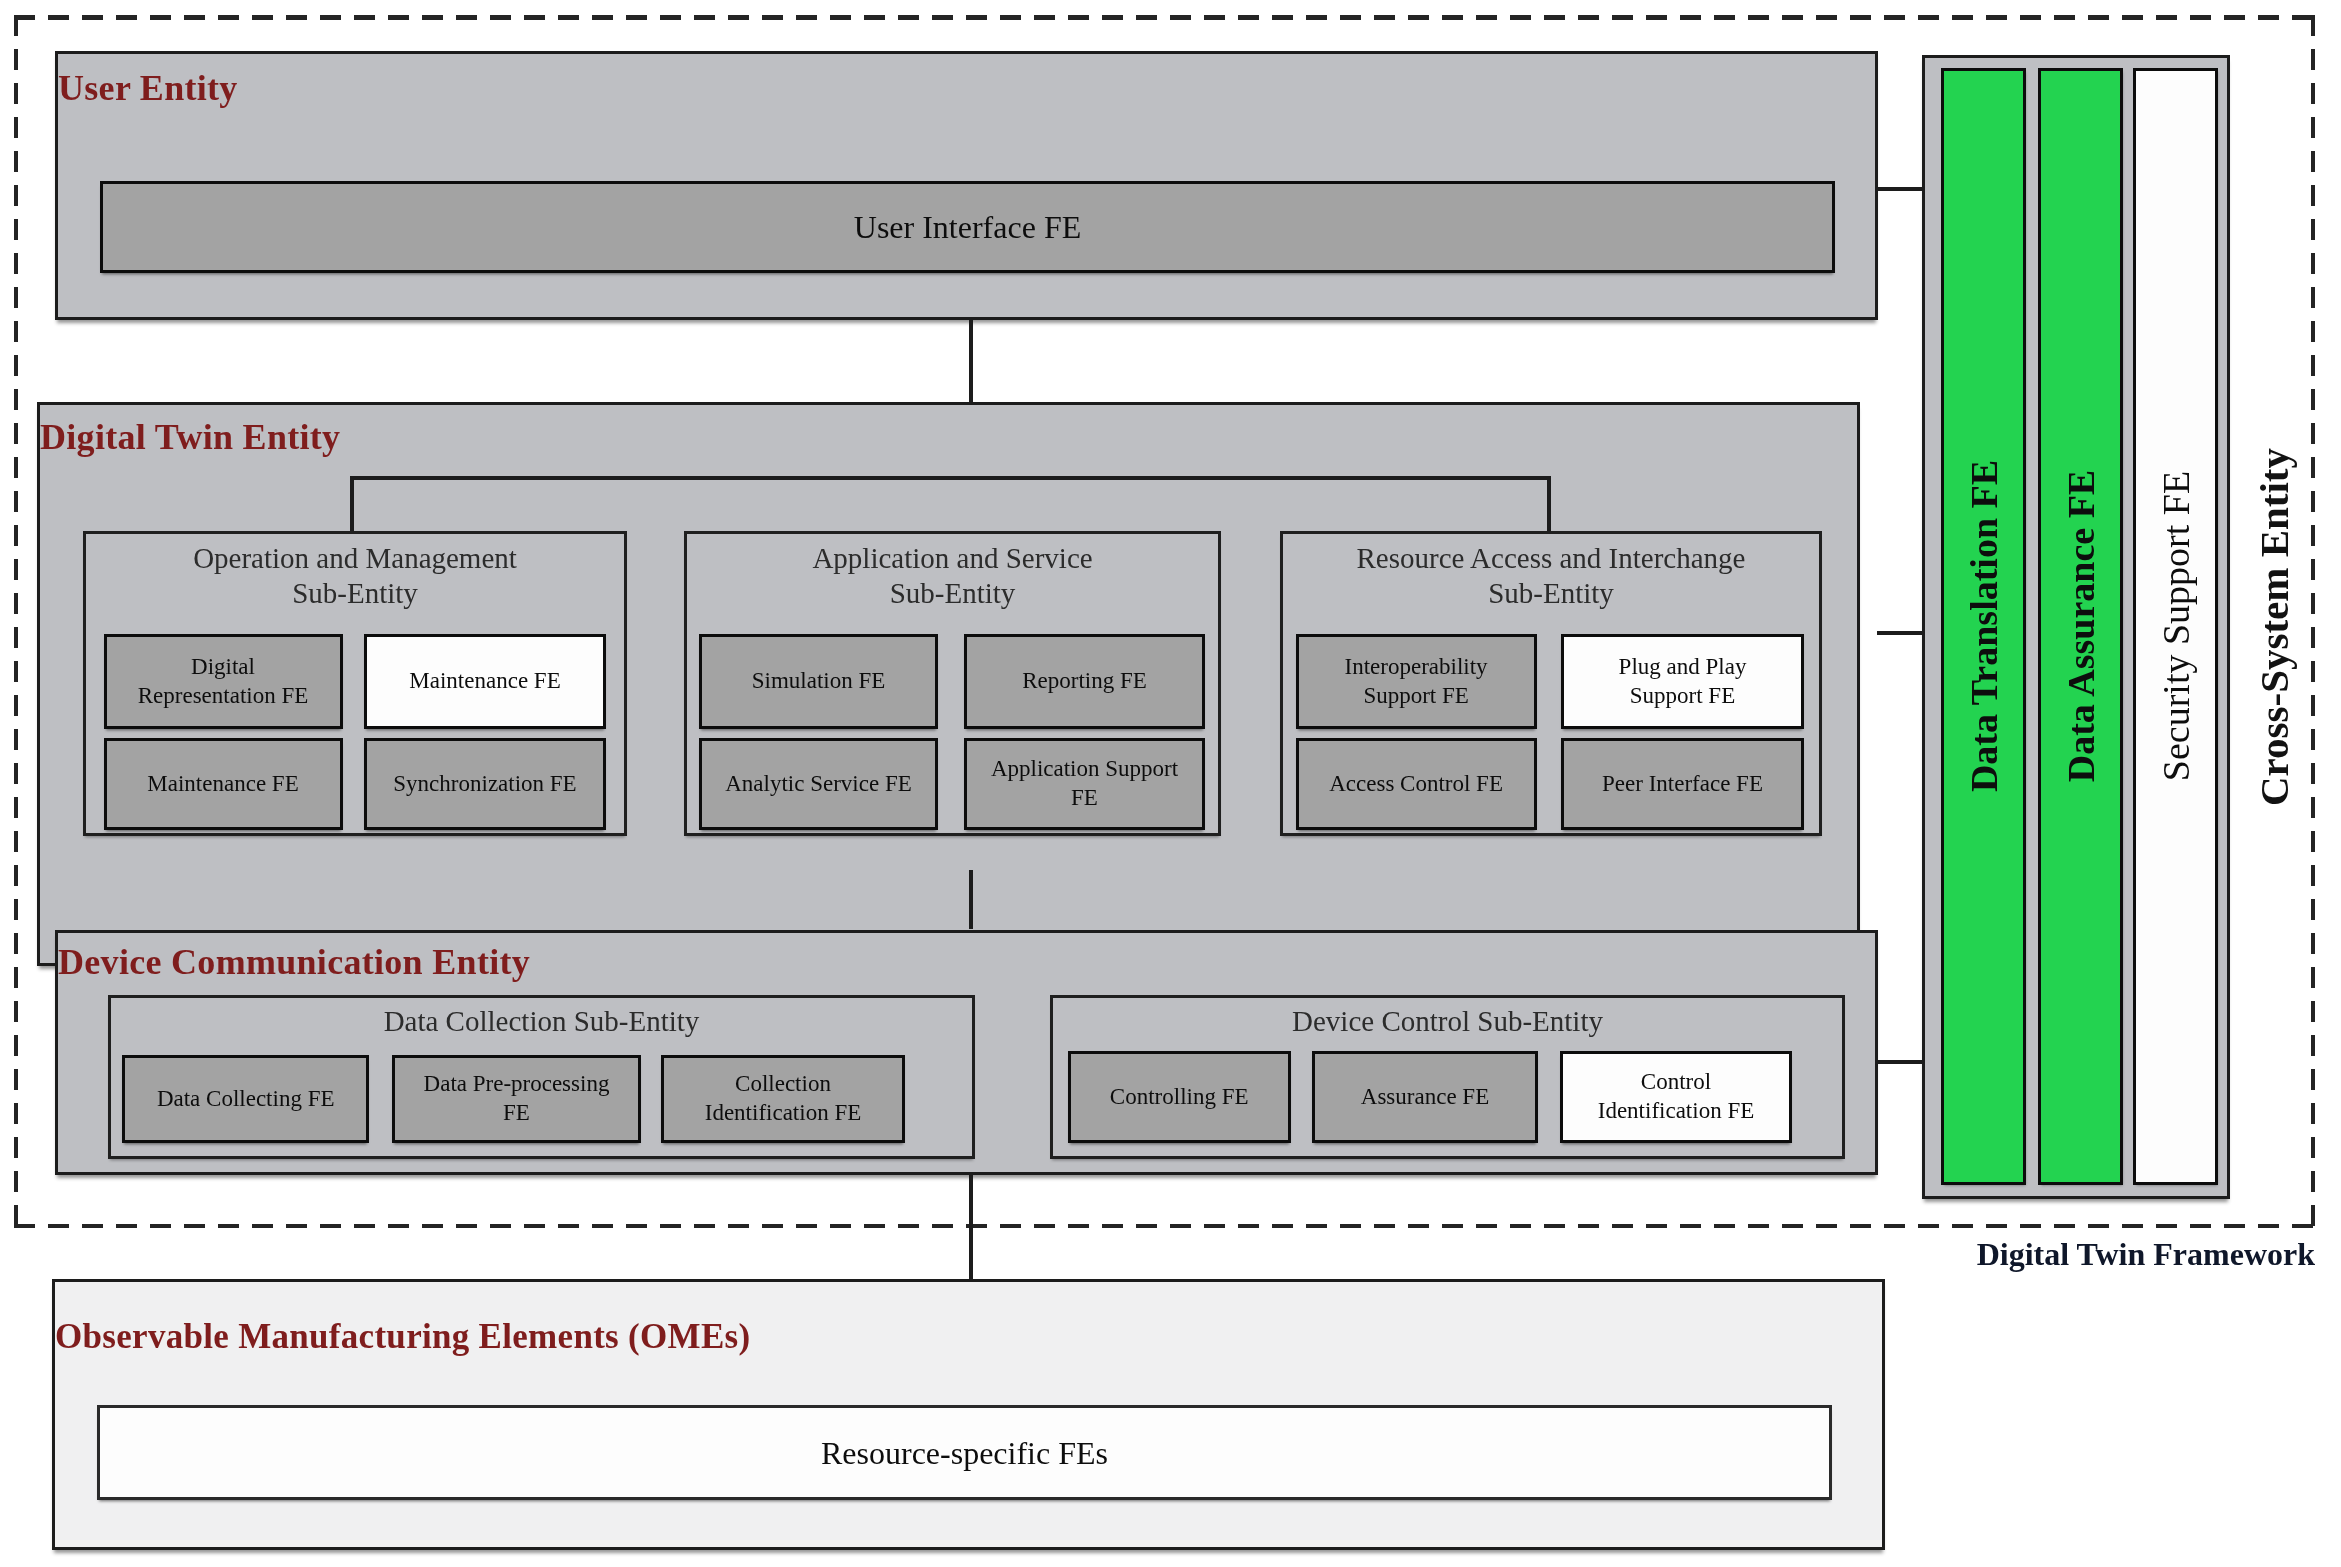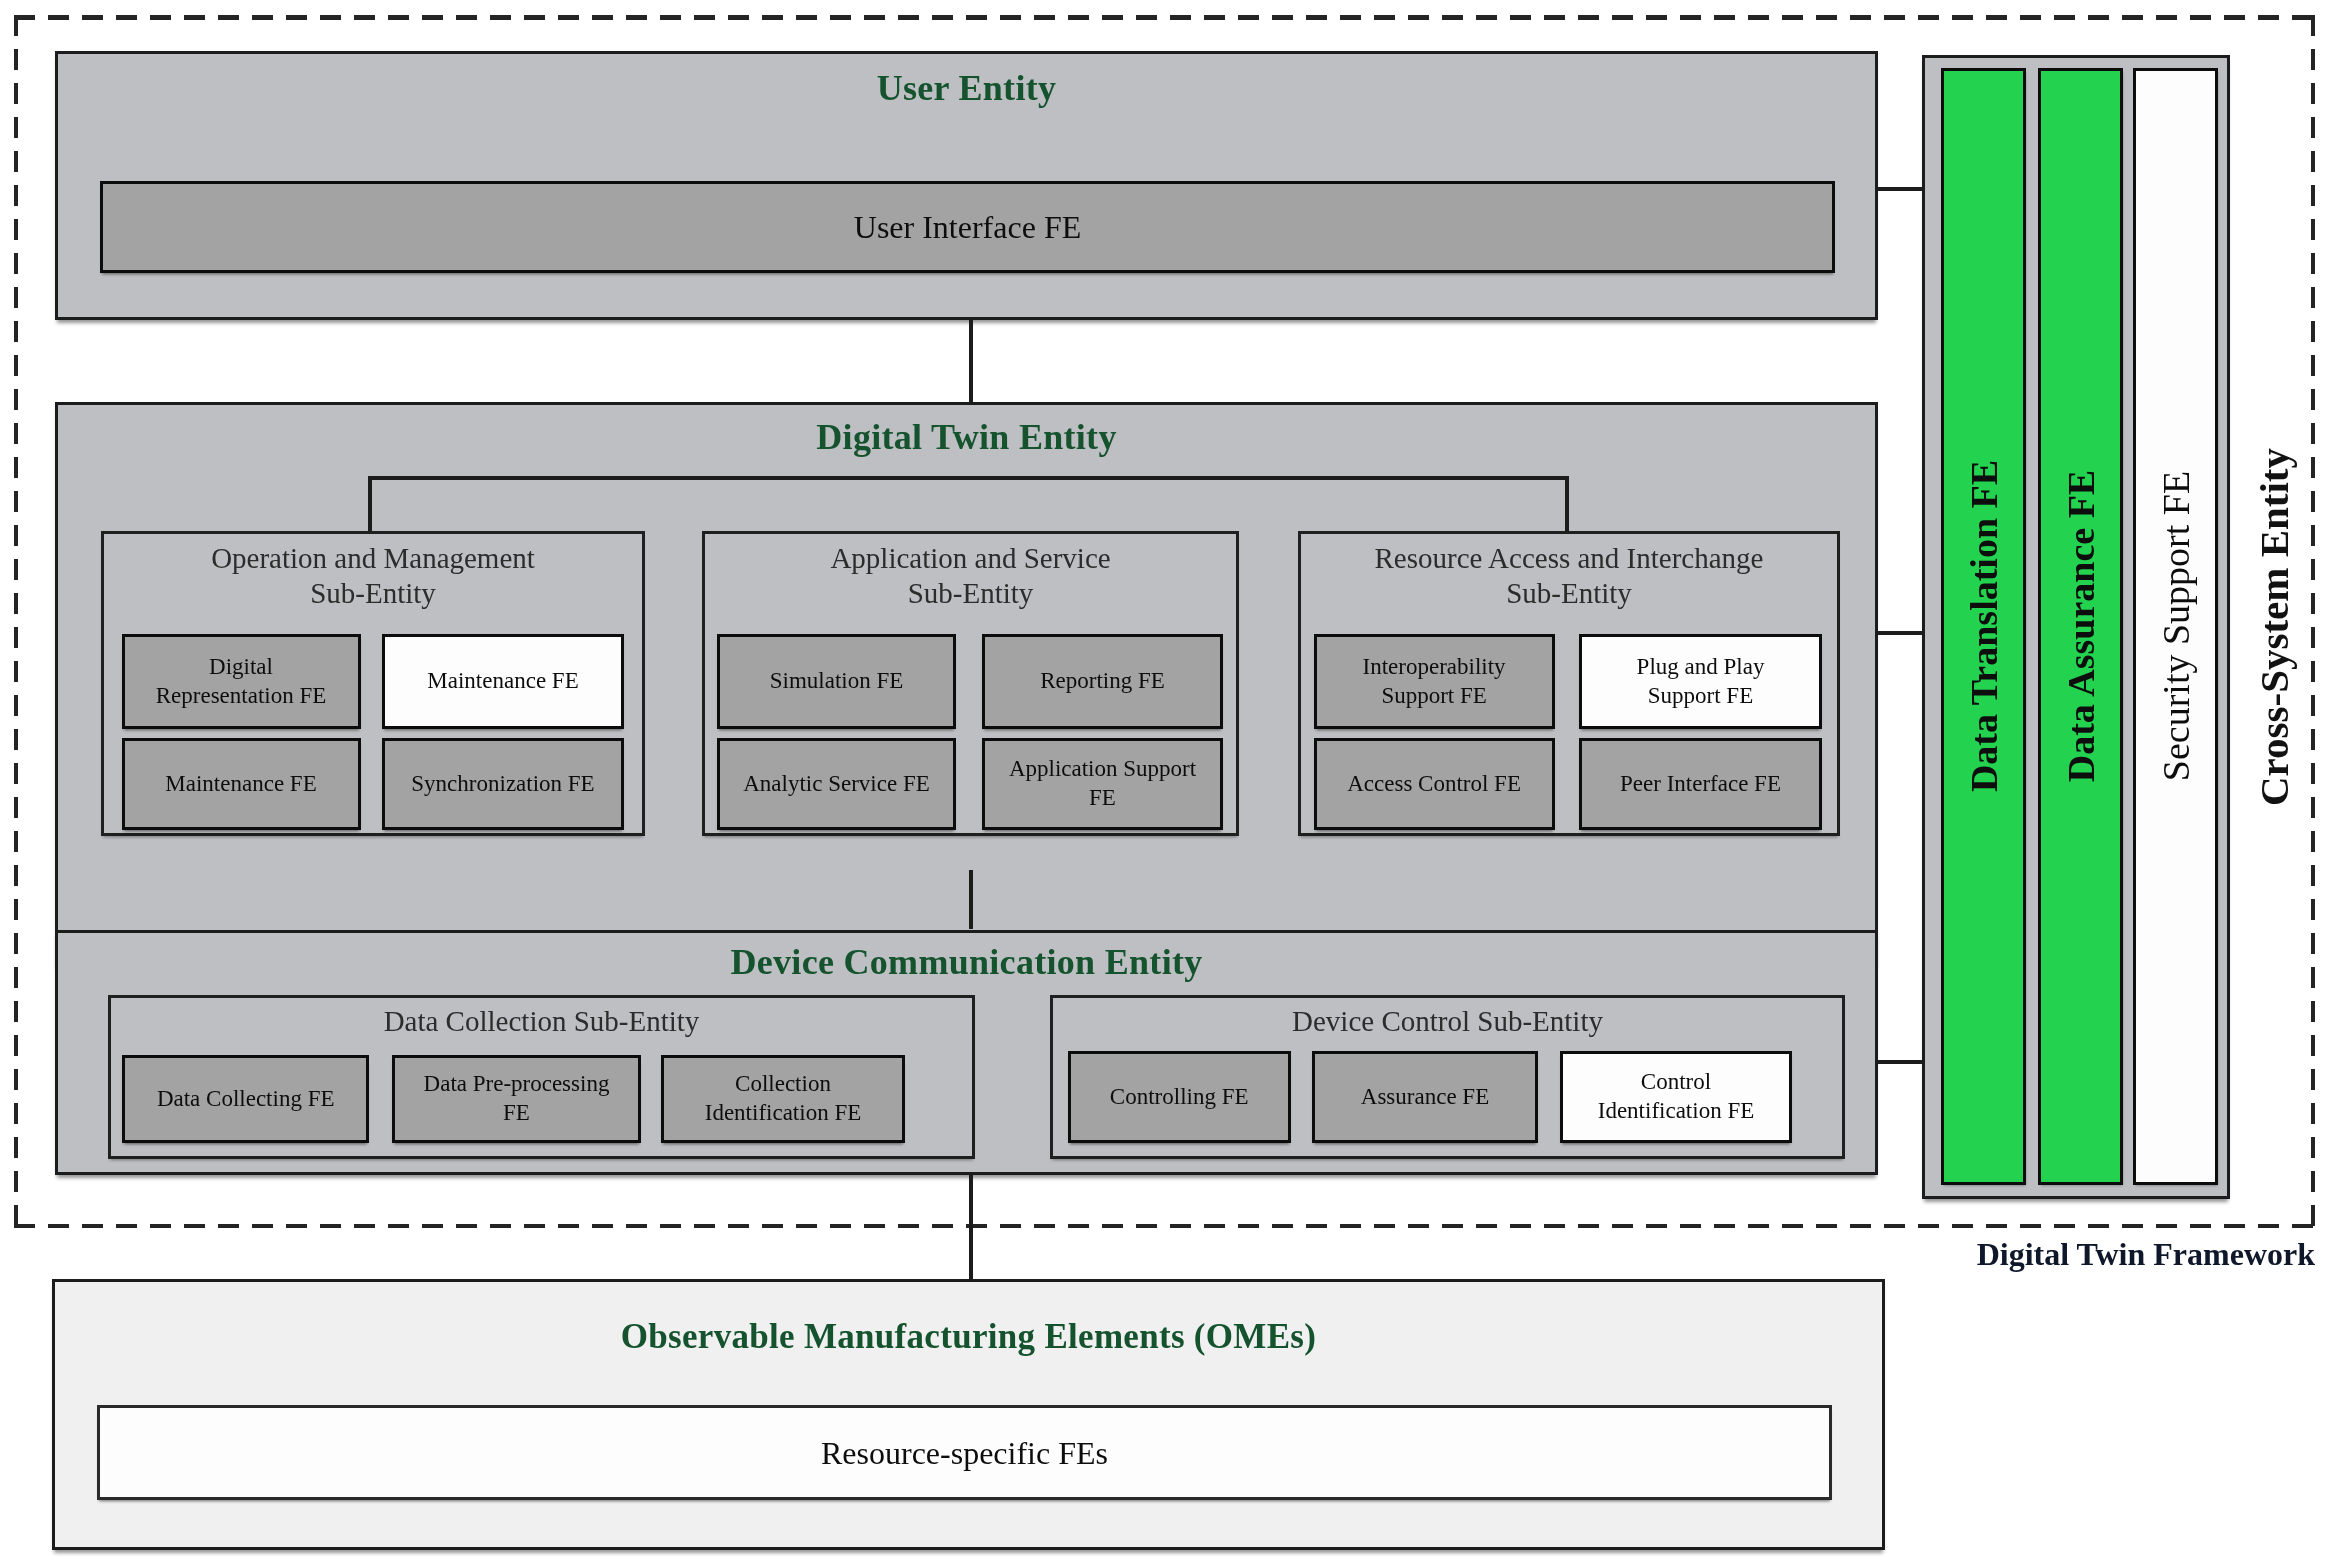--- a/index.html
+++ b/index.html
@@ -4,22 +4,22 @@
 <style>
   html,body{margin:0;padding:0;background:#ffffff;}
   *{box-sizing:border-box;}
   #stage{position:relative;width:2342px;height:1568px;background:#ffffff;
          font-family:"Liberation Serif","DejaVu Serif",serif;}
   .abs{position:absolute;}
   .dash-h{background:repeating-linear-gradient(90deg,#242424 0 21px,transparent 21px 34px);}
   .dash-v{background:repeating-linear-gradient(180deg,#242424 0 21px,transparent 21px 34px);}
   .entity{background:#bebfc3;border:3.5px solid #1c1c1c;
           box-shadow:0 4.9px 3.5px -2.1px rgba(25,25,25,.45);}
-  .entity-title{width:100%;text-align:center;font-weight:bold;font-size:36px;
-                color:#14532d;letter-spacing:0.3px;line-height:1.1;}
+  .entity-title{width:100%;text-align:left;font-weight:bold;font-size:36px;
+                color:#7f1d1d;letter-spacing:0.3px;line-height:1.1;}
   .sub-entity{background:#bebfc3;border:3.5px solid #1f1f1f;
               box-shadow:0 4.2px 2.8px -2.1px rgba(25,25,25,.4);}
   .sub-title{width:100%;text-align:center;font-size:29px;color:#2c2c2c;
              line-height:1.22;white-space:pre-line;}
   .fe{border:3.5px solid #0c0c0c;display:flex;align-items:center;justify-content:center;
       text-align:center;font-size:23px;line-height:1.25;color:#0d0d0d;
       white-space:pre-line;box-shadow:0 4.2px 2.8px -2.1px rgba(20,20,20,.55);}
   .fe.green{background:#a3a3a3;}
   .fe.white{background:#fdfdfd;}
   .fe-wide{font-size:32px;}
@@ -48,21 +48,21 @@
 
   <div class="abs entity" style="left:55px;top:51px;width:1823px;height:269px;">
     <div class="abs entity-title" style="left:0;top:15.4px;">User Entity</div>
     <div class="abs fe green fe-wide" style="left:42px;top:127px;width:1735px;height:92px;">
       <span>User Interface FE</span>
     </div>
   </div>
 
   <div class="abs line" style="left:969px;top:320px;width:4.2px;height:82px;"></div>
 
-  <div class="abs entity" style="left:55px;top:402px;width:1823px;height:564px;">
+  <div class="abs entity" style="left:37px;top:402px;width:1823px;height:564px;">
     <div class="abs entity-title" style="left:0;top:12.6px;">Digital Twin Entity</div>
 
     <div class="abs line" style="left:310px;top:71px;width:1201px;height:4.2px;"></div>
     <div class="abs line" style="left:310px;top:71px;width:4.2px;height:56px;"></div>
     <div class="abs line" style="left:1507px;top:71px;width:4.2px;height:56px;"></div>
 
     <div class="abs sub-entity" style="left:43px;top:126px;width:544px;height:305px;">
       <div class="abs sub-title" style="left:0;top:7px;">Operation and Management
 Sub-Entity</div>
       <div class="abs fe green" style="left:17.5px;top:100px;width:239px;height:95px;">

